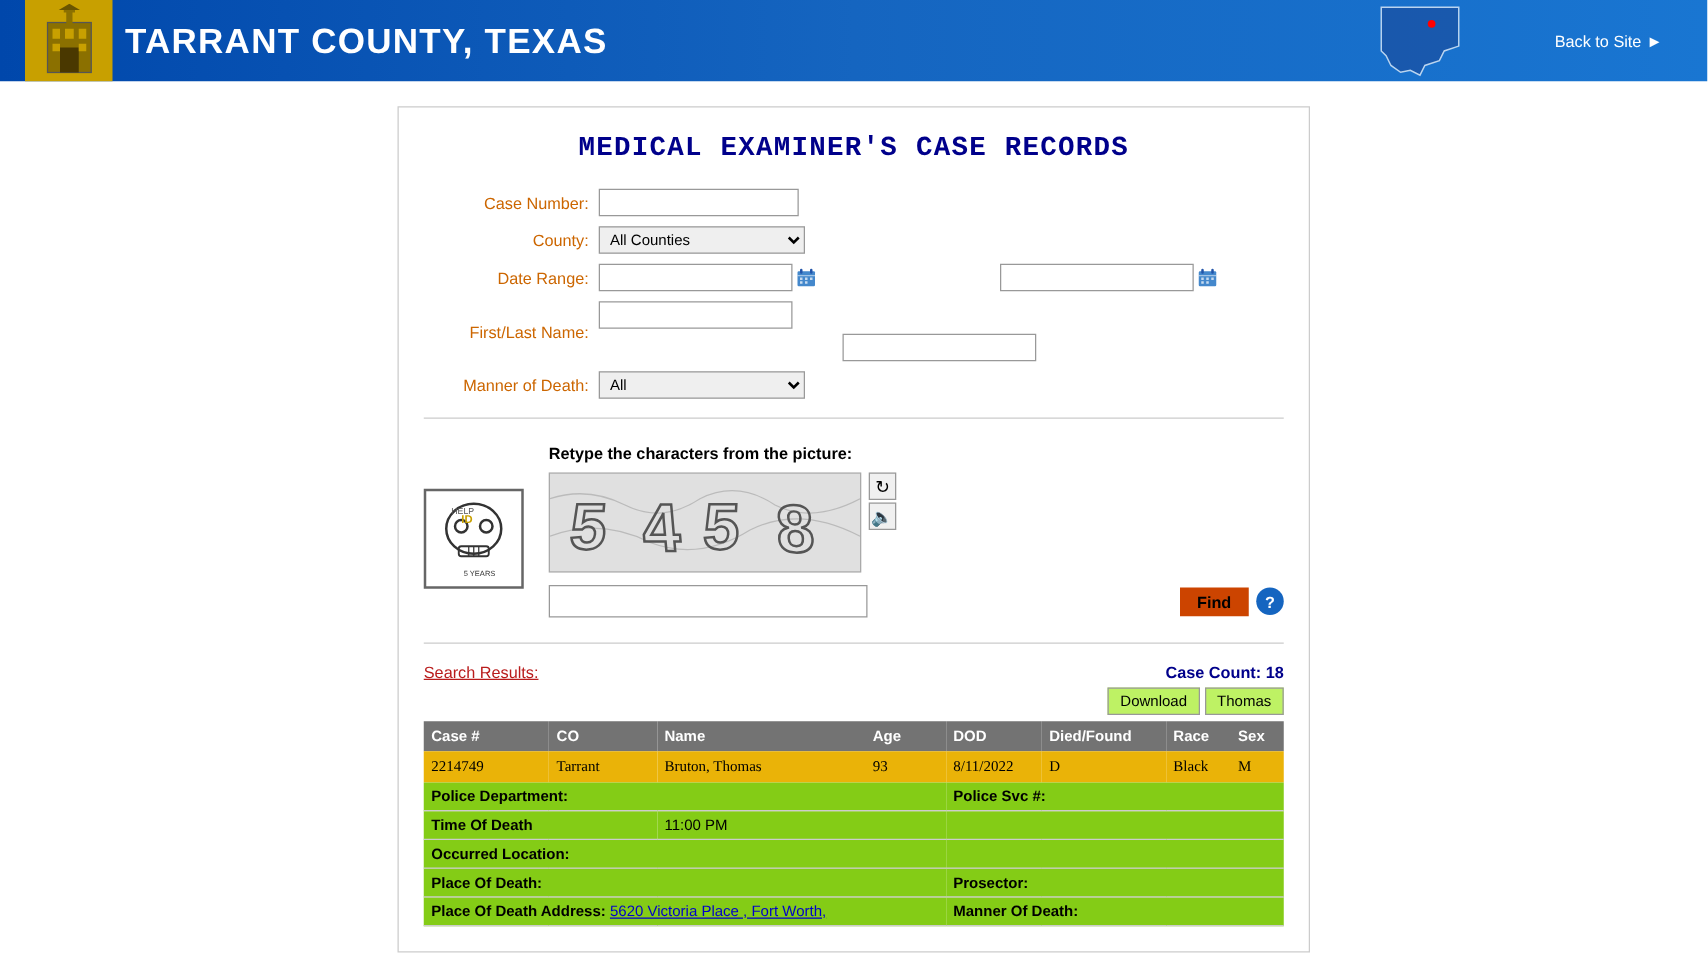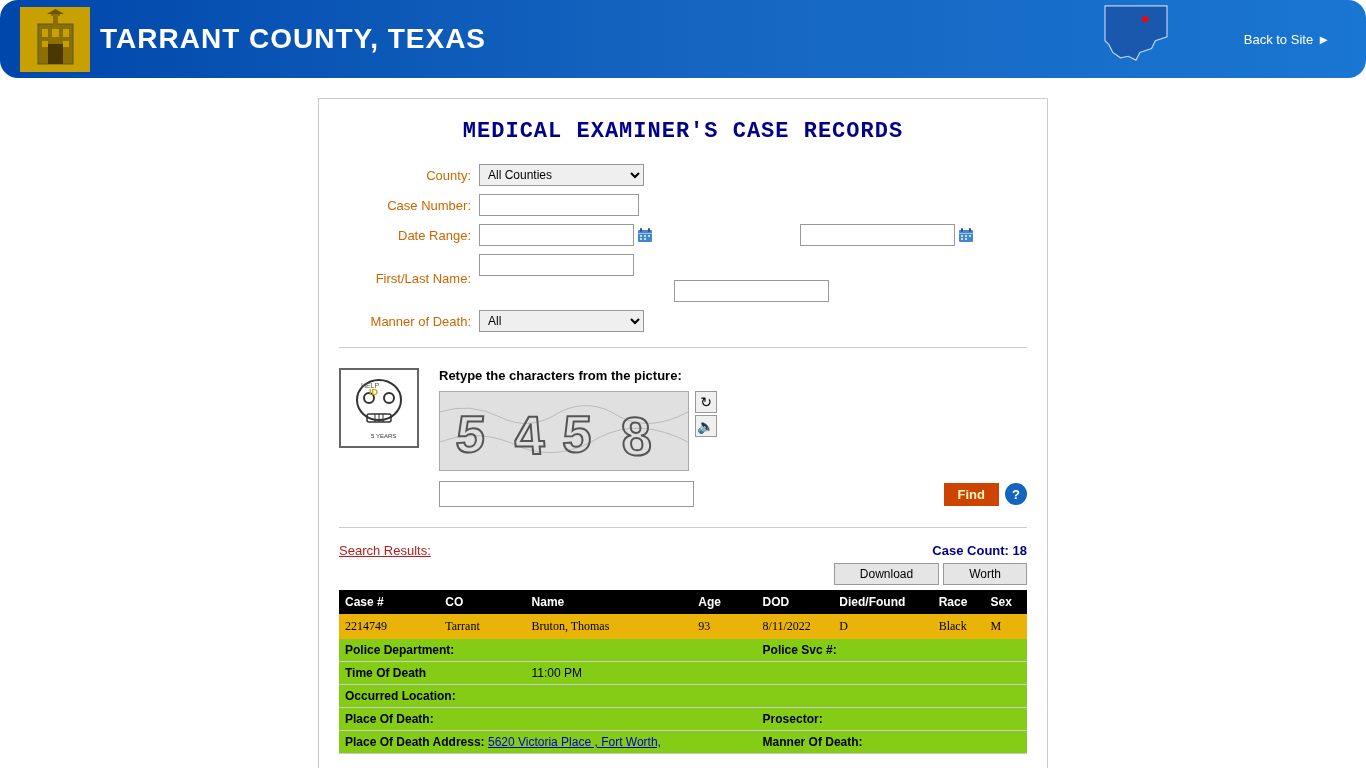--- a/index.html
+++ b/index.html
@@ -1,26 +1,25 @@
 <!DOCTYPE html>
 <html><head>
   <meta charset="utf-8">
   <style>
     * { margin: 0; padding: 0; box-sizing: border-box; }
     body { font-family: Arial, sans-serif; font-size: 13px; background: #fff; width: 1366px; min-height: 768px; }
 
     
     .header {
       background: linear-gradient(to right, #0047ab, #1565c0, #1976d2);
-      height: 78px;
+      height: 65px;
       display: flex;
       align-items: center;
       padding: 0 20px;
       position: relative;
-      border-radius: 18px;
     }
     .header-building-icon {
       width: 70px;
       height: 65px;
       background: #c8a000;
       display: flex;
       align-items: center;
       justify-content: center;
       margin-right: 10px;
       position: relative;
@@ -118,20 +117,21 @@
 
     
     .captcha-section {
       display: flex;
       gap: 20px;
       padding: 10px 0;
     }
     .captcha-logo {
       width: 80px;
       flex-shrink: 0;
+      margin-top: 36px;
     }
     .captcha-logo-box {
       width: 80px;
       height: 80px;
       border: 2px solid #666;
       display: flex;
       align-items: center;
       justify-content: center;
       position: relative;
       overflow: hidden;
@@ -191,21 +191,21 @@
       padding: 2px 4px;
       font-size: 13px;
     }
     .find-area {
       display: flex;
       align-items: center;
       gap: 6px;
     }
     .find-btn {
       background: #cc4400;
-      color: #fef9c3;
+      color: #000000;
       border: none;
       padding: 4px 14px;
       font-size: 13px;
       font-weight: bold;
       cursor: pointer;
     }
     .help-icon {
       width: 22px;
       height: 22px;
       background: #1565c0;
@@ -229,35 +229,35 @@
     }
     .results-label { color: #b91c1c; font-size: 13px; text-decoration: underline; }
     .case-count { color: #00008b; font-weight: bold; font-size: 13px; }
     .results-actions {
       display: flex;
       gap: 4px;
       justify-content: flex-end;
       margin-bottom: 5px;
     }
     .results-btn {
-      background: #e5e5e5;
+      background: #bef264;
       border: 1px solid #999;
-      padding: 3px 25px;
+      padding: 3px 9px;
       font-size: 12px;
       cursor: pointer;
     }
 
     
     .results-table {
       width: 100%;
       border-collapse: collapse;
       font-size: 12px;
     }
     .results-table thead tr {
-      background: #000000;
+      background: #737373;
       color: #fff;
     }
     .results-table thead th {
       padding: 5px 6px;
       text-align: left;
       font-weight: bold;
     }
     .results-table tbody tr.data-row {
       background: #eab308;
       font-family: Liberation Serif, serif;
@@ -322,34 +322,34 @@
 </div>
 
 <div class="main-wrapper">
   <div class="content-box">
 
     <h1 class="page-title">MEDICAL EXAMINER'S CASE RECORDS</h1>
 
     <div class="form-section">
 
       <div class="form-row">
+        <label class="form-label">Case Number:</label>
+        <input type="text" class="form-input form-input-text" style="">
+      </div>
+
+      <div class="form-row">
         <label class="form-label">County:</label>
         <select class="form-select">
           <option>All Counties</option>
           <option>Tarrant</option>
           <option>Dallas</option>
           <option>Denton</option>
           <option>Johnson</option>
           <option>Parker</option>
         </select>
-      </div>
-
-      <div class="form-row">
-        <label class="form-label">Case Number:</label>
-        <input type="text" class="form-input form-input-text" style="">
       </div>
 
       <div class="form-row">
         <label class="form-label">Date Range:</label>
         <div class="date-range-row">
           <input type="text" class="form-input" style="width: 155px;">
           <span class="calendar-icon">
             <svg width="16" height="16" viewBox="0 0 16 16">
               <rect x="1" y="3" width="14" height="12" fill="#4488cc" rx="1"></rect>
               <rect x="3" y="1" width="2" height="4" fill="#2255aa" rx="1"></rect>
@@ -467,21 +467,21 @@
 
     <hr class="divider">
 
     <div class="results-section">
       <div class="results-header-row">
         <span class="results-label">Search Results:</span>
         <span class="case-count">Case Count: 18</span>
       </div>
       <div class="results-actions">
         <button class="results-btn">Download</button>
-        <button class="results-btn">Worth</button>
+        <button class="results-btn">Thomas</button>
       </div>
 
       <table class="results-table">
         <thead>
           <tr>
             <th>Case #</th>
             <th>CO</th>
             <th>Name</th>
             <th>Age</th>
             <th>DOD</th>

